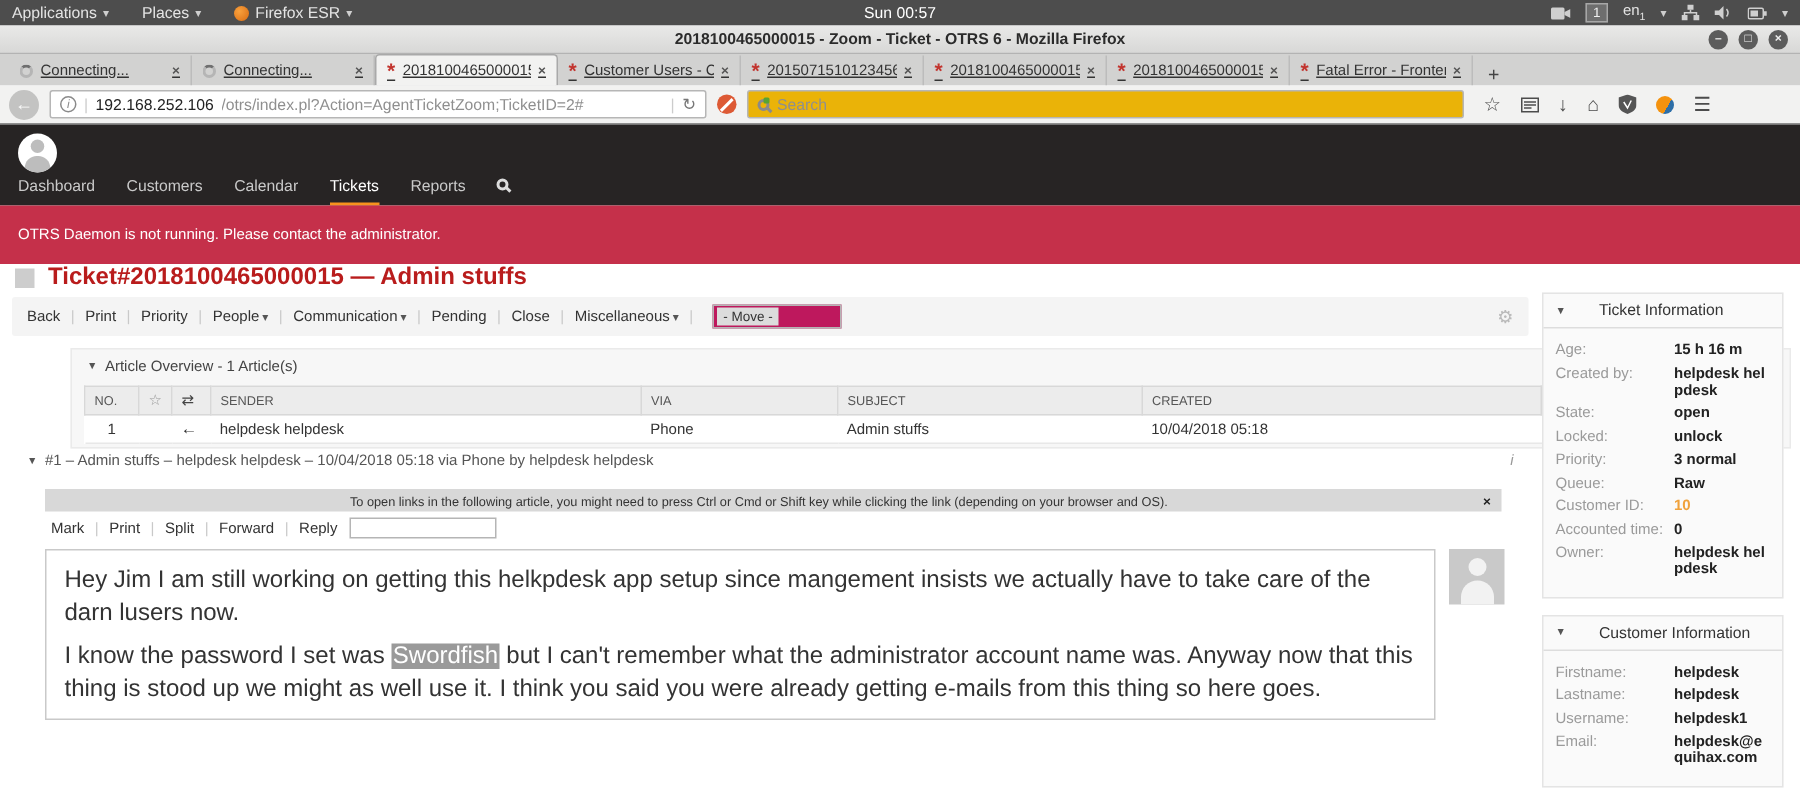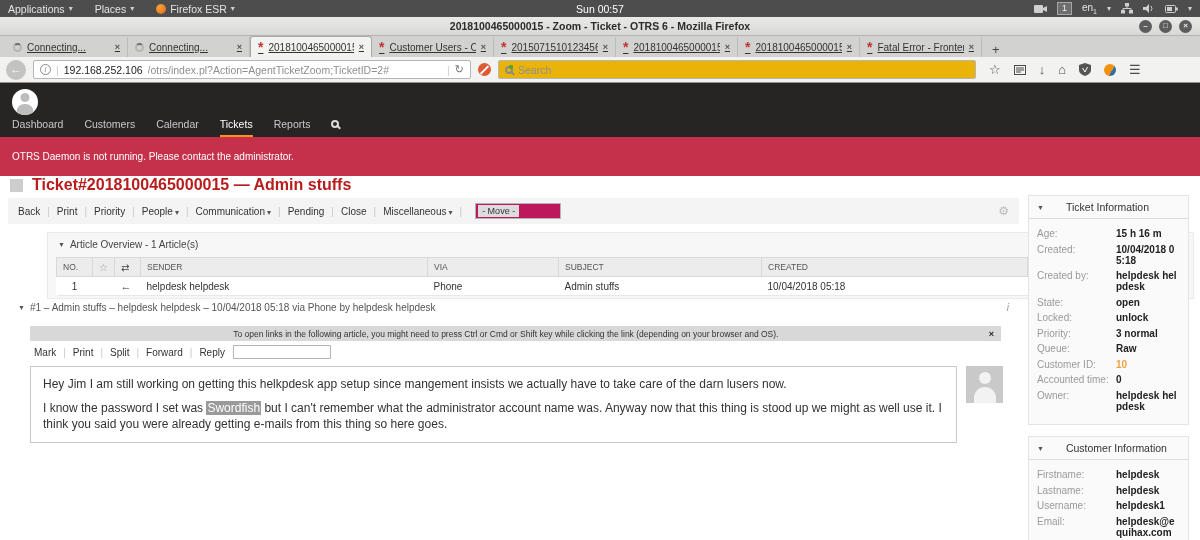--- a/index.html
+++ b/index.html
@@ -95,21 +95,21 @@
   .dir-arrow { font-size:11px; color:#333; }
 
   
   .article-header { position:absolute; left:8px; top:296px; width:1011px; padding:6px 10px; font-size:10px; color:#555; display:flex; align-items:center; gap:5px; }
   .info-right { position:absolute; right:10px; top:6px; color:#999; font-size:10px; font-style:italic; }
   .notice-bar { position:absolute; left:30px; top:326px; width:971px; height:15px; background:#d8d8d8; display:flex; align-items:center; font-size:8.5px; color:#333; }
   .notice-text { flex:1; text-align:center; }
   .notice-close { padding:0 7px; font-weight:bold; font-size:9px; color:#222; }
   .article-actions { position:absolute; left:34px; top:345px; display:flex; align-items:center; font-size:10px; color:#333; }
   .reply-input { width:98px; height:14px; border:1px solid #b5b5b5; background:#fff; margin-left:8px; font-size:10px; font-family:inherit; outline:none; padding:0 3px; }
-  .article-body { position:absolute; left:30px; top:366px; width:927px; background:#fff; border:1px solid #c9c9c9; padding:9px 12px; font-size:12px; color:#333; line-height:1.35; }
+  .article-body { position:absolute; left:30px; top:366px; width:927px; background:#fff; border:1px solid #c9c9c9; padding:9px 12px; font-size:16px; color:#333; line-height:1.35; }
   .article-body p + p { margin-top:8px; }
   .hl { background:#9a9a9a; color:#fff; padding:0 1px; }
   .body-avatar { position:absolute; left:966px; top:366px; width:37px; height:37px; background:#c9c9c9; overflow:hidden; }
   .body-avatar::before { content:""; position:absolute; top:6px; left:50%; transform:translateX(-50%); width:12px; height:12px; border-radius:50%; background:#f2f2f2; }
   .body-avatar::after { content:""; position:absolute; top:21px; left:50%; transform:translateX(-50%); width:22px; height:16px; border-radius:11px 11px 0 0; background:#f2f2f2; }
 
   
   .sidebar { position:absolute; left:1028px; top:195px; width:161px; }
   .sb-widget { background:#fafafa; border:1px solid #e4e4e4; margin-bottom:11px; }
   .sb-header { padding:5px 8px; font-size:10.5px; color:#333; border-bottom:1px solid #ddd; display:flex; align-items:center; gap:22px; }
@@ -392,24 +392,20 @@
     <div class="sb-header">
       <span class="tri">▼</span>
       <span>Ticket Information</span>
     </div>
     <div class="sb-body">
       <div class="sb-row">
           <span class="sb-label">Age:</span>
           <span class="sb-value">15 h 16 m</span>
         </div>
       <div class="sb-row">
-          <span class="sb-label">Created:</span>
-          <span class="sb-value">10/04/2018 05:18</span>
-        </div>
-      <div class="sb-row">
           <span class="sb-label">Created by:</span>
           <span class="sb-value">helpdesk helpdesk</span>
         </div>
       <div class="sb-row">
           <span class="sb-label">State:</span>
           <span class="sb-value">open</span>
         </div>
       <div class="sb-row">
           <span class="sb-label">Locked:</span>
           <span class="sb-value">unlock</span>

